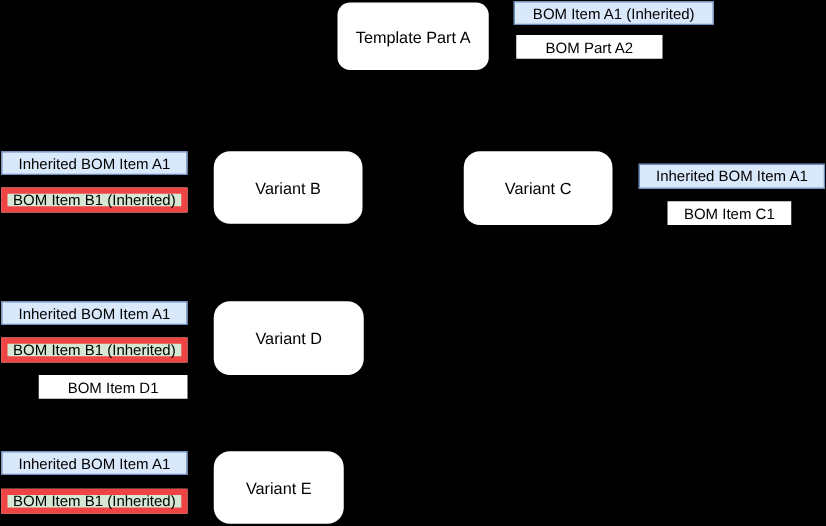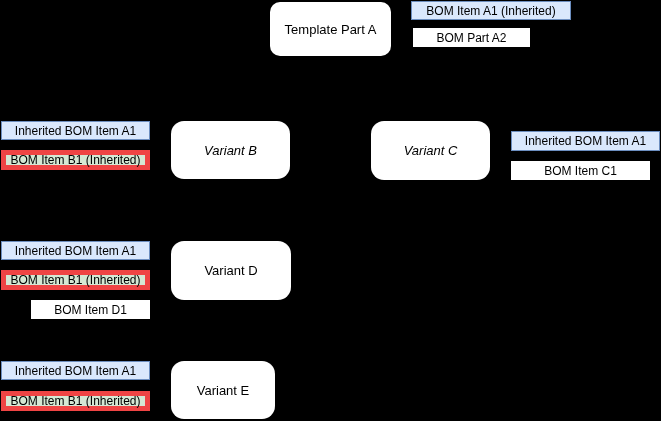--- a/index.html
+++ b/index.html
@@ -39,25 +39,25 @@
 <body>
 
 <div class="stage">
 
   <div class="node" style="left:270px;top:2px;width:121px;height:54px;border-radius:10px;">Template Part A</div>
   <div class="lbl lbl-blue" style="left:411px;top:1px;width:160px;height:19px;">BOM Item A1 (Inherited)</div>
   <div class="lbl lbl-white" style="left:413px;top:28px;width:117px;height:19px;">BOM Part A2</div>
 
   <div class="lbl lbl-blue" style="left:1px;top:121px;width:149px;height:19px;">Inherited BOM Item A1</div>
   <div class="lbl lbl-green" style="left:1px;top:150px;width:149px;height:20px;">BOM Item B1 (Inherited)</div>
-  <div class="node" style="left:171px;top:121px;width:119px;height:58px;font-style:italic;">Variant B</div>
+  <div class="node" style="left:171px;top:121px;width:119px;height:58px;">Variant B</div>
 
-  <div class="node" style="left:371px;top:121px;width:119px;height:59px;font-style:italic;">Variant C</div>
+  <div class="node" style="left:371px;top:121px;width:119px;height:59px;">Variant C</div>
   <div class="lbl lbl-blue" style="left:511px;top:131px;width:149px;height:20px;">Inherited BOM Item A1</div>
-  <div class="lbl lbl-white" style="left:511px;top:161px;width:139px;height:19px;">BOM Item C1</div>
+  <div class="lbl lbl-white" style="left:534px;top:161px;width:99px;height:19px;">BOM Item C1</div>
 
   <div class="lbl lbl-blue" style="left:1px;top:241px;width:149px;height:19px;">Inherited BOM Item A1</div>
   <div class="lbl lbl-green" style="left:1px;top:270px;width:149px;height:20px;">BOM Item B1 (Inherited)</div>
   <div class="lbl lbl-white" style="left:31px;top:300px;width:119px;height:19px;">BOM Item D1</div>
   <div class="node" style="left:171px;top:241px;width:120px;height:59px;">Variant D</div>
 
   <div class="lbl lbl-blue" style="left:1px;top:361px;width:149px;height:19px;">Inherited BOM Item A1</div>
   <div class="lbl lbl-green" style="left:1px;top:391px;width:149px;height:20px;">BOM Item B1 (Inherited)</div>
   <div class="node" style="left:171px;top:361px;width:104px;height:58px;">Variant E</div>
 

